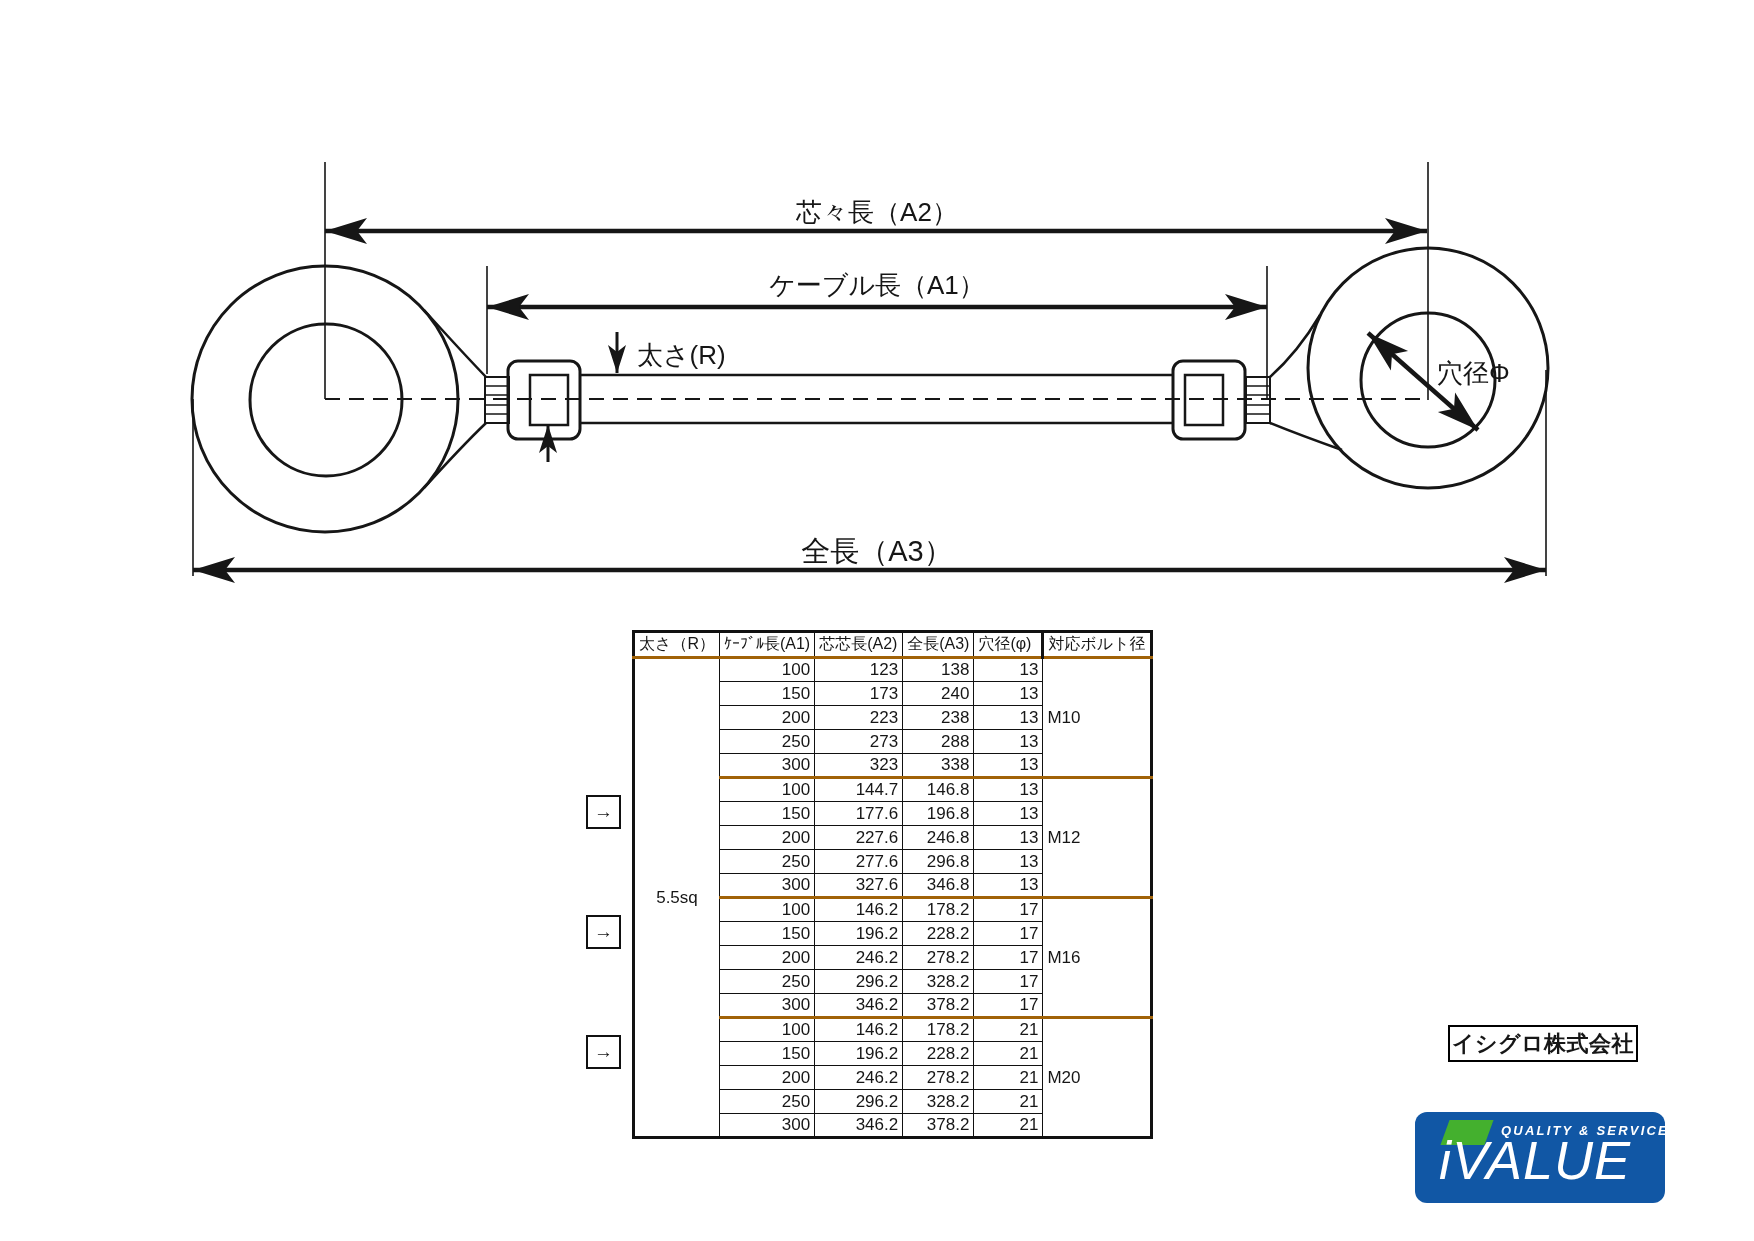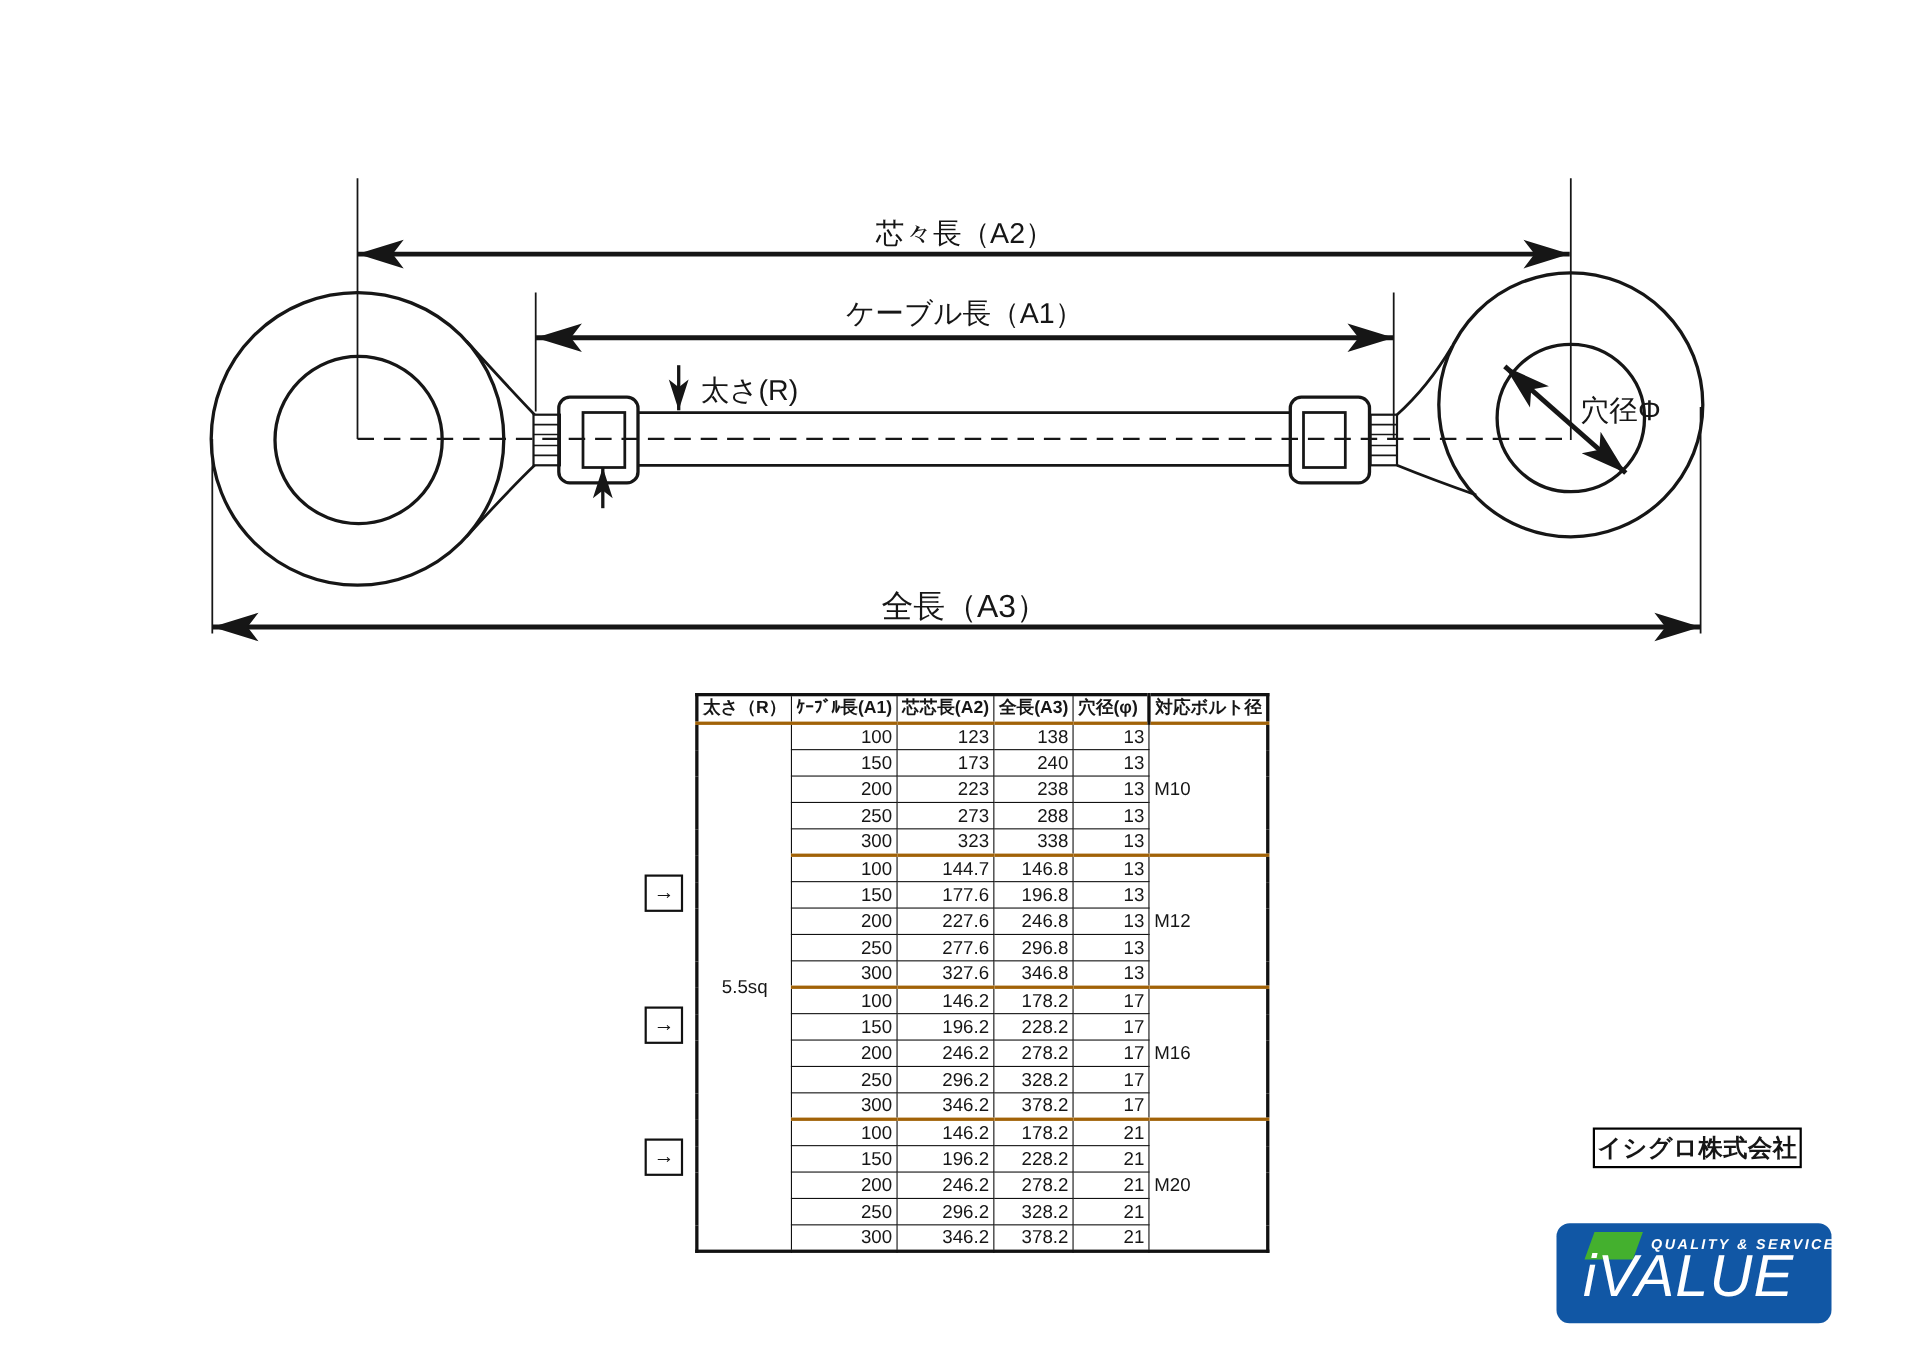--- a/index.html
+++ b/index.html
@@ -9,21 +9,21 @@
          font-size:66px;font-weight:bold;letter-spacing:2px;line-height:1.15;}
   svg.diagram{position:absolute;top:0;left:0;}
   .dim-label{font-size:26px;fill:#161616;font-family:"Liberation Sans","DejaVu Sans",sans-serif;}
   .dim-label-lg{font-size:29px;}
   table.spec{position:absolute;left:632px;top:630px;border-collapse:collapse;table-layout:fixed;
              border:3px solid #111;background:#fff;}
   table.spec th,table.spec td{border:1.5px solid #111;font-size:17px;padding:0 4px;
              line-height:1.05;box-sizing:border-box;white-space:nowrap;overflow:hidden;}
   table.spec thead tr{height:26px;}
   table.spec tbody tr{height:24px;}
-  table.spec th{font-weight:bold;text-align:left;font-size:16px;border-bottom:2.5px solid #111;}
+  table.spec th{font-weight:normal;text-align:left;font-size:16px;border-bottom:2.5px solid #111;}
   table.spec th:last-child{border-left:3px solid #111;}
   td.num{text-align:right;}
   td.thick-cell{text-align:center;font-size:16px;vertical-align:middle;}
   td.bolt-cell{text-align:left;vertical-align:middle;border-left:3px solid #111;}
   tr.group-start td{border-top:3px solid #a16207;}
   .note{position:absolute;left:632px;top:1143px;width:494px;text-align:right;font-size:21px;}
   .row-marker{position:absolute;left:586px;width:31px;height:30px;border:2.5px solid #111;
               background:#fff;display:flex;align-items:center;justify-content:center;
               font-size:19px;font-weight:bold;}
   .company-box{position:absolute;left:1448px;top:1025px;width:190px;height:37px;

